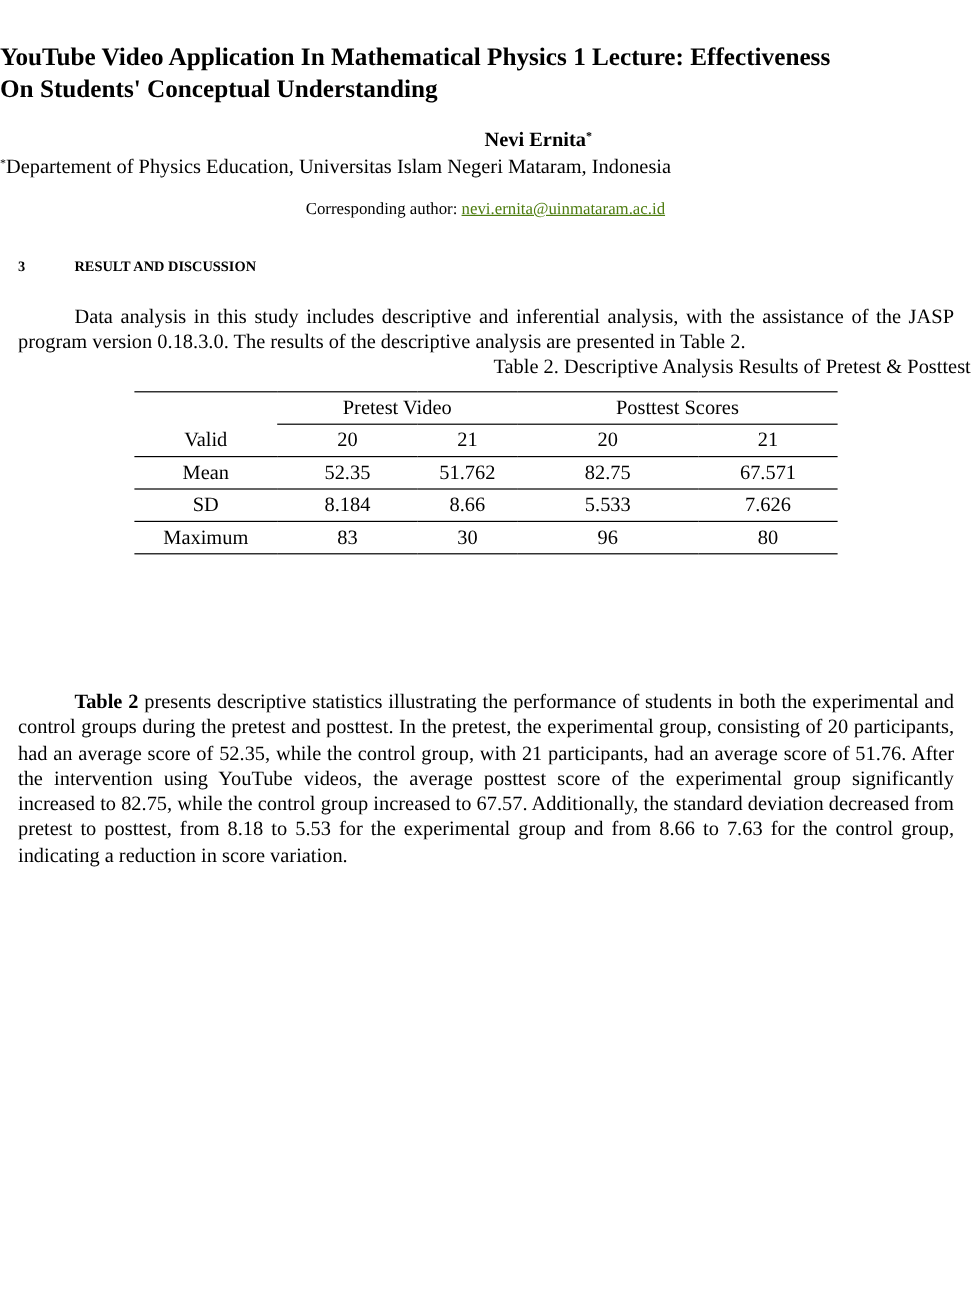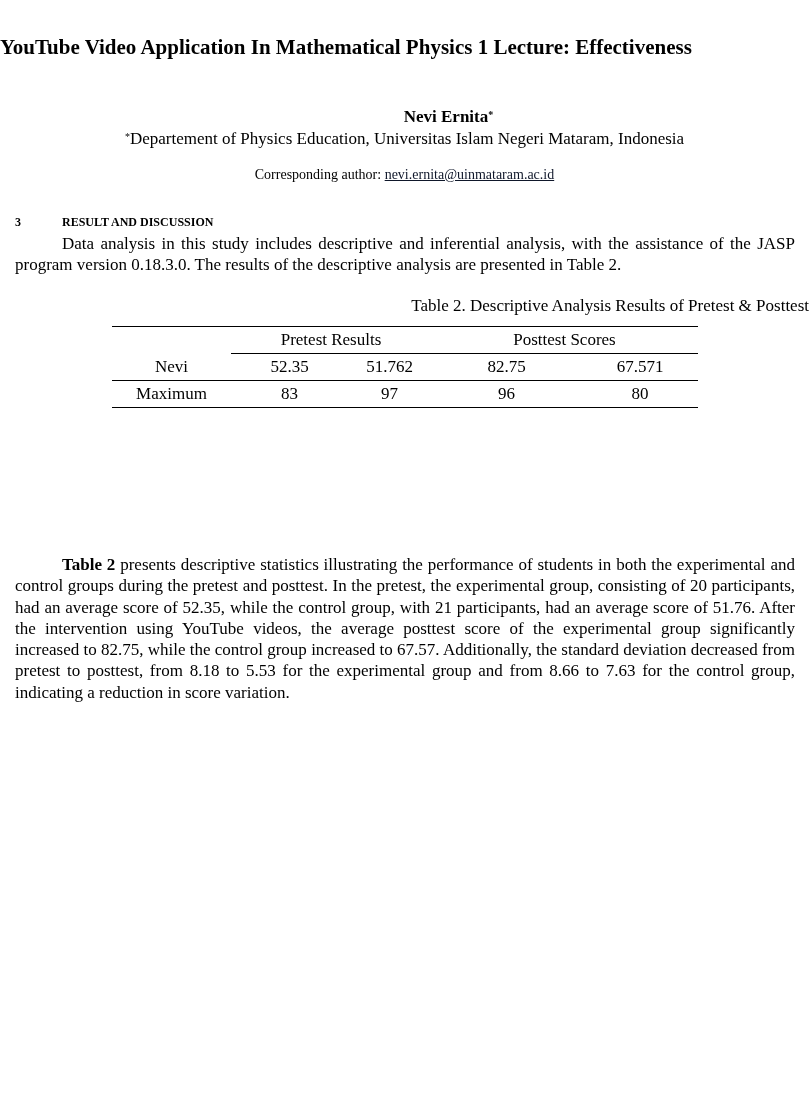--- a/index.html
+++ b/index.html
@@ -3,47 +3,48 @@
 <meta charset="utf-8">
 <style>
   html, body { margin:0; padding:0; background:#ffffff; }
   body { width:809px; height:1093px; position:relative; overflow:hidden;
          font-family:"Liberation Serif", serif; color:#000; }
   .title { position:absolute; left:0; top:34px; width:809px; text-align:left;
            font-weight:bold; font-size:21px; line-height:27px; }
   .author { position:absolute; left:0; top:107px; width:809px; text-align:center;
             font-weight:bold; font-size:17px; line-height:20px;margin-left:44px; }
   .author sup, .affil sup { font-size:10px; vertical-align:top; position:relative; top:-2px; }
-  .affil { position:absolute; left:0; top:129px; width:809px; text-align:center;
+  .affil { position:absolute; left:0; top:129px; width:809px; 
            font-size:17px; line-height:20px; }
   .corr { position:absolute; left:0; top:166px; width:809px; text-align:center;
           font-size:14px; line-height:18px; }
-  .corr a { color:#0f172a; text-decoration:underline;margin-top:41px; }
+  .corr a { color:#4d7c0f; text-decoration:underline;margin-top:41px; }
   .heading { position:absolute; left:15px; top:212px; font-weight:bold; font-size:12px; line-height:20px; }
   .heading .num { display:inline-block; width:47px; }
   .para { position:absolute; left:15px; width:780px; font-size:17px; line-height:21.3px;
-          text-align:justify; text-indent:47px; }
+          text-align:justify; text-indent:47px;margin-top:20px; }
   .p1 { top:233px; }
   .p2 { top:554px; }
   .caption { position:absolute; left:0; top:296px; width:809px; text-align:right;
              font-size:17px; line-height:20px; }
   table { position:absolute; left:112px; top:326px; width:586px; border-collapse:collapse;
           font-size:17px; }
   td, th { text-align:center; font-weight:normal; padding:0; }
   .top-rule td { border-top:1px solid #000; }
   .group-row td { height:26px; vertical-align:middle; }
   .group-row td.grp { border-bottom:1px solid #000; }
   .sub-row td { line-height:20px; vertical-align:top; padding-top:2px; height:42px; border-bottom:1px solid #000; }
   .data-row td { height:26px; border-bottom:1px solid #000; vertical-align:middle; }
 </style>
 </head>
 <body>
 
 <div class="title">
   <div>YouTube Video Application In Mathematical Physics 1 Lecture: Effectiveness</div>
+  <div>On Students' Conceptual Understanding</div>
 </div>
 
 <div class="author">
   <span>Nevi Ernita</span><sup>*</sup>
 </div>
 
 <div class="affil">
   <sup>*</sup><span>Departement of Physics Education, Universitas Islam Negeri Mataram, Indonesia</span>
 </div>
 
@@ -63,33 +64,47 @@
   <colgroup>
     <col style="width:119px">
       <col style="width:117px">
       <col style="width:83px">
       <col style="width:151px">
       <col style="width:116px">
   </colgroup>
   <tbody>
       <tr class="group-row top-rule">
     <td></td>
-    <td colspan="2" class="grp">Pretest Results</td>
+    <td colspan="2" class="grp">Pretest Video</td>
     <td colspan="2" class="grp">Posttest Scores</td>
   </tr>
   <tr class="data-row">
-    <td>Nevi</td>
+    <td>Valid</td>
+    <td>20</td>
+    <td>21</td>
+    <td>20</td>
+    <td>21</td>
+  </tr>
+  <tr class="data-row">
+    <td>Mean</td>
     <td>52.35</td>
     <td>51.762</td>
     <td>82.75</td>
     <td>67.571</td>
   </tr>
   <tr class="data-row">
+    <td>SD</td>
+    <td>8.184</td>
+    <td>8.66</td>
+    <td>5.533</td>
+    <td>7.626</td>
+  </tr>
+  <tr class="data-row">
     <td>Maximum</td>
     <td>83</td>
-    <td>97</td>
+    <td>30</td>
     <td>96</td>
     <td>80</td>
   </tr>
 </tbody>
   </table>
 
 <div class="para p2"><b>Table 2</b><span> presents descriptive statistics illustrating the performance of students in both the experimental and control groups during the pretest and posttest. In the pretest, the experimental group, consisting of 20 participants, had an average score of 52.35, while the control group, with 21 participants, had an average score of 51.76. After the intervention using YouTube videos, the average posttest score of the experimental group significantly increased to 82.75, while the control group increased to 67.57. Additionally, the standard deviation decreased from pretest to posttest, from 8.18 to 5.53 for the experimental group and from 8.66 to 7.63 for the control group, indicating a reduction in score variation.</span></div>
 
 </body></html>

